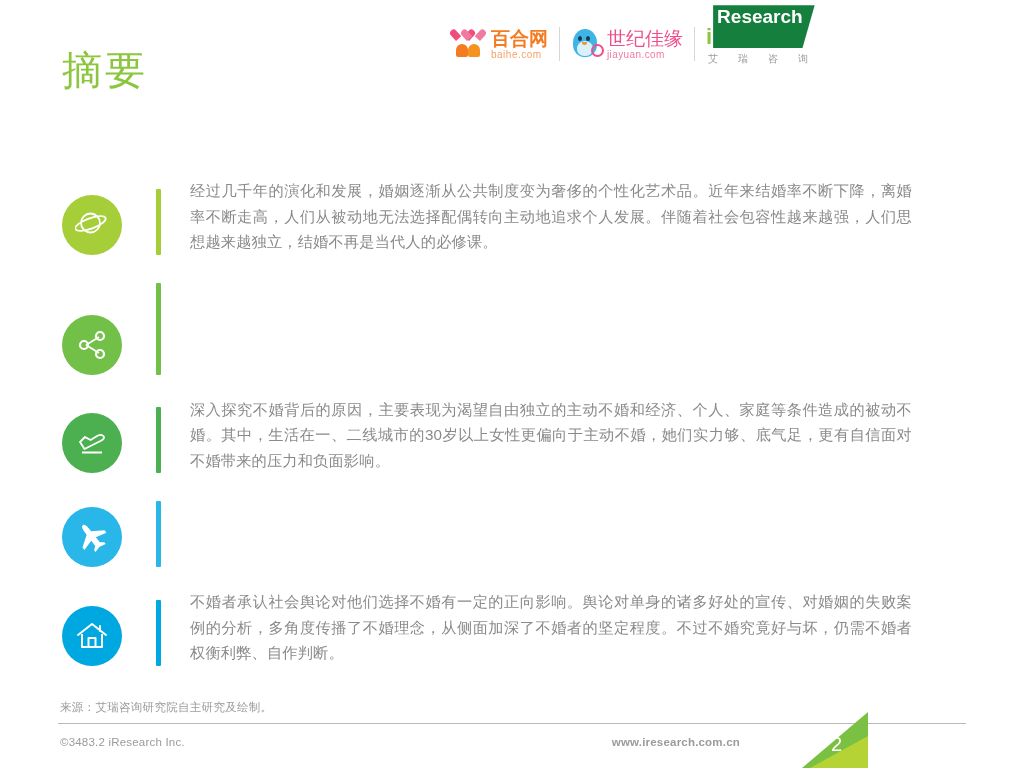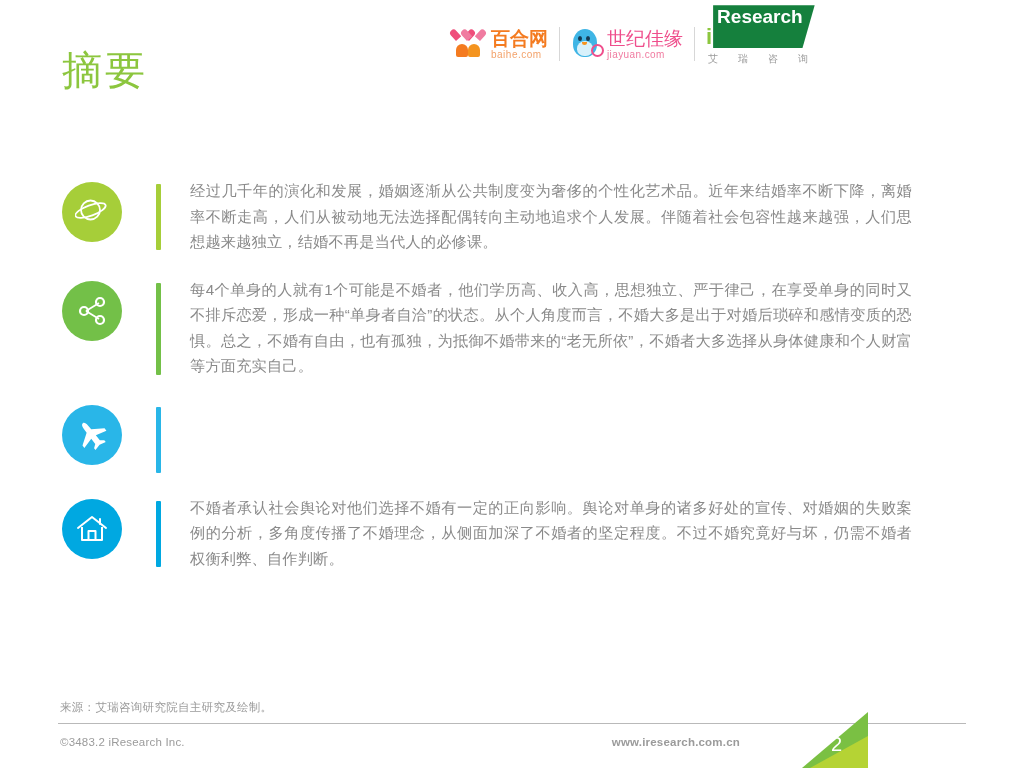--- a/index.html
+++ b/index.html
@@ -123,21 +123,21 @@
 
   
   #content-list {
     position: absolute;
     left: 0;
     top: 178px;
     width: 1024px;
   }
   .content-row {
     display: flex;
-    align-items: flex-start;
+    align-items: flex-end;
     margin-bottom: 22px;
   }
   .icon-col {
     width: 128px;
     display: flex;
     justify-content: center;
     flex: 0 0 128px;
     padding-top: 4px;
     margin-left: 28px;
   }
@@ -276,25 +276,38 @@
             <line x1="10" y1="16" x2="23" y2="8" stroke="#fff" stroke-width="1.8"></line>
             <line x1="10" y1="16" x2="23" y2="24" stroke="#fff" stroke-width="1.8"></line>
             <circle cx="8" cy="16" r="4" fill="none" stroke="#fff" stroke-width="2.2"></circle>
             <circle cx="24" cy="7" r="4" fill="none" stroke="#fff" stroke-width="2.2"></circle>
             <circle cx="24" cy="25" r="4" fill="none" stroke="#fff" stroke-width="2.2"></circle>
           </svg>
         </span>
       </div>
     </div>
     <div class="accent-bar" style="background:#73c048;height:92px"></div>
+  </div>
+
+  <div class="content-row">
+    <div class="icon-col">
+      <div class="icon-circle" style="background:#4caf50">
+        <span>
+          <svg width="34" height="34" viewBox="0 0 34 34">
+            <path d="M5 16 L10 11 L15.5 14 L23 9.5 C25.5 8.2 28.5 9 29 11 C29.4 12.8 27.5 14 26 14.8 L9.5 23 Z" fill="none" stroke="#fff" stroke-width="1.8" stroke-linejoin="round"></path>
+            <line x1="7" y1="26.5" x2="27" y2="26.5" stroke="#fff" stroke-width="2"></line>
+          </svg>
+        </span>
+      </div>
+    </div>
+    <div class="accent-bar" style="background:#4caf50;height:66px"></div>
     <div class="para-col">
-      <div class="para-text">每4个单身的人就有1个可能是不婚者，他们学历高、收入高，思想独立、严于律己，在享受单身的同时又不排斥恋爱，形成一种“单身者自洽”的状态。从个人角度而言，不婚大多是出于对婚后琐碎和感情变质的恐惧。总之，不婚有自由，也有孤独，为抵御不婚带来的“老无所依”，不婚者大多选择从身体健康和个人财富等方面充实自己。</div>
-    </div>
-  </div>
-
+      <div class="para-text">深入探究不婚背后的原因，主要表现为渴望自由独立的主动不婚和经济、个人、家庭等条件造成的被动不婚。其中，生活在一、二线城市的30岁以上女性更偏向于主动不婚，她们实力够、底气足，更有自信面对不婚带来的压力和负面影响。</div>
+    </div>
+  </div>
 
   <div class="content-row">
     <div class="icon-col">
       <div class="icon-circle" style="background:#29b6e8">
         <span>
           <svg width="34" height="34" viewBox="0 0 34 34">
             <g transform="rotate(-38 17 17)">
               <path d="M17 2 C18.6 2 19.6 4 19.7 7 L19.9 12 L31 19.5 L31 22.5 L19.9 19.5 L19.9 26 L23.5 28.7 L23.5 31 L17 29.3 L10.5 31 L10.5 28.7 L14.1 26 L14.1 19.5 L3 22.5 L3 19.5 L14.1 12 L14.3 7 C14.4 4 15.4 2 17 2 Z" fill="#fff"></path>
             </g>
           </svg>

